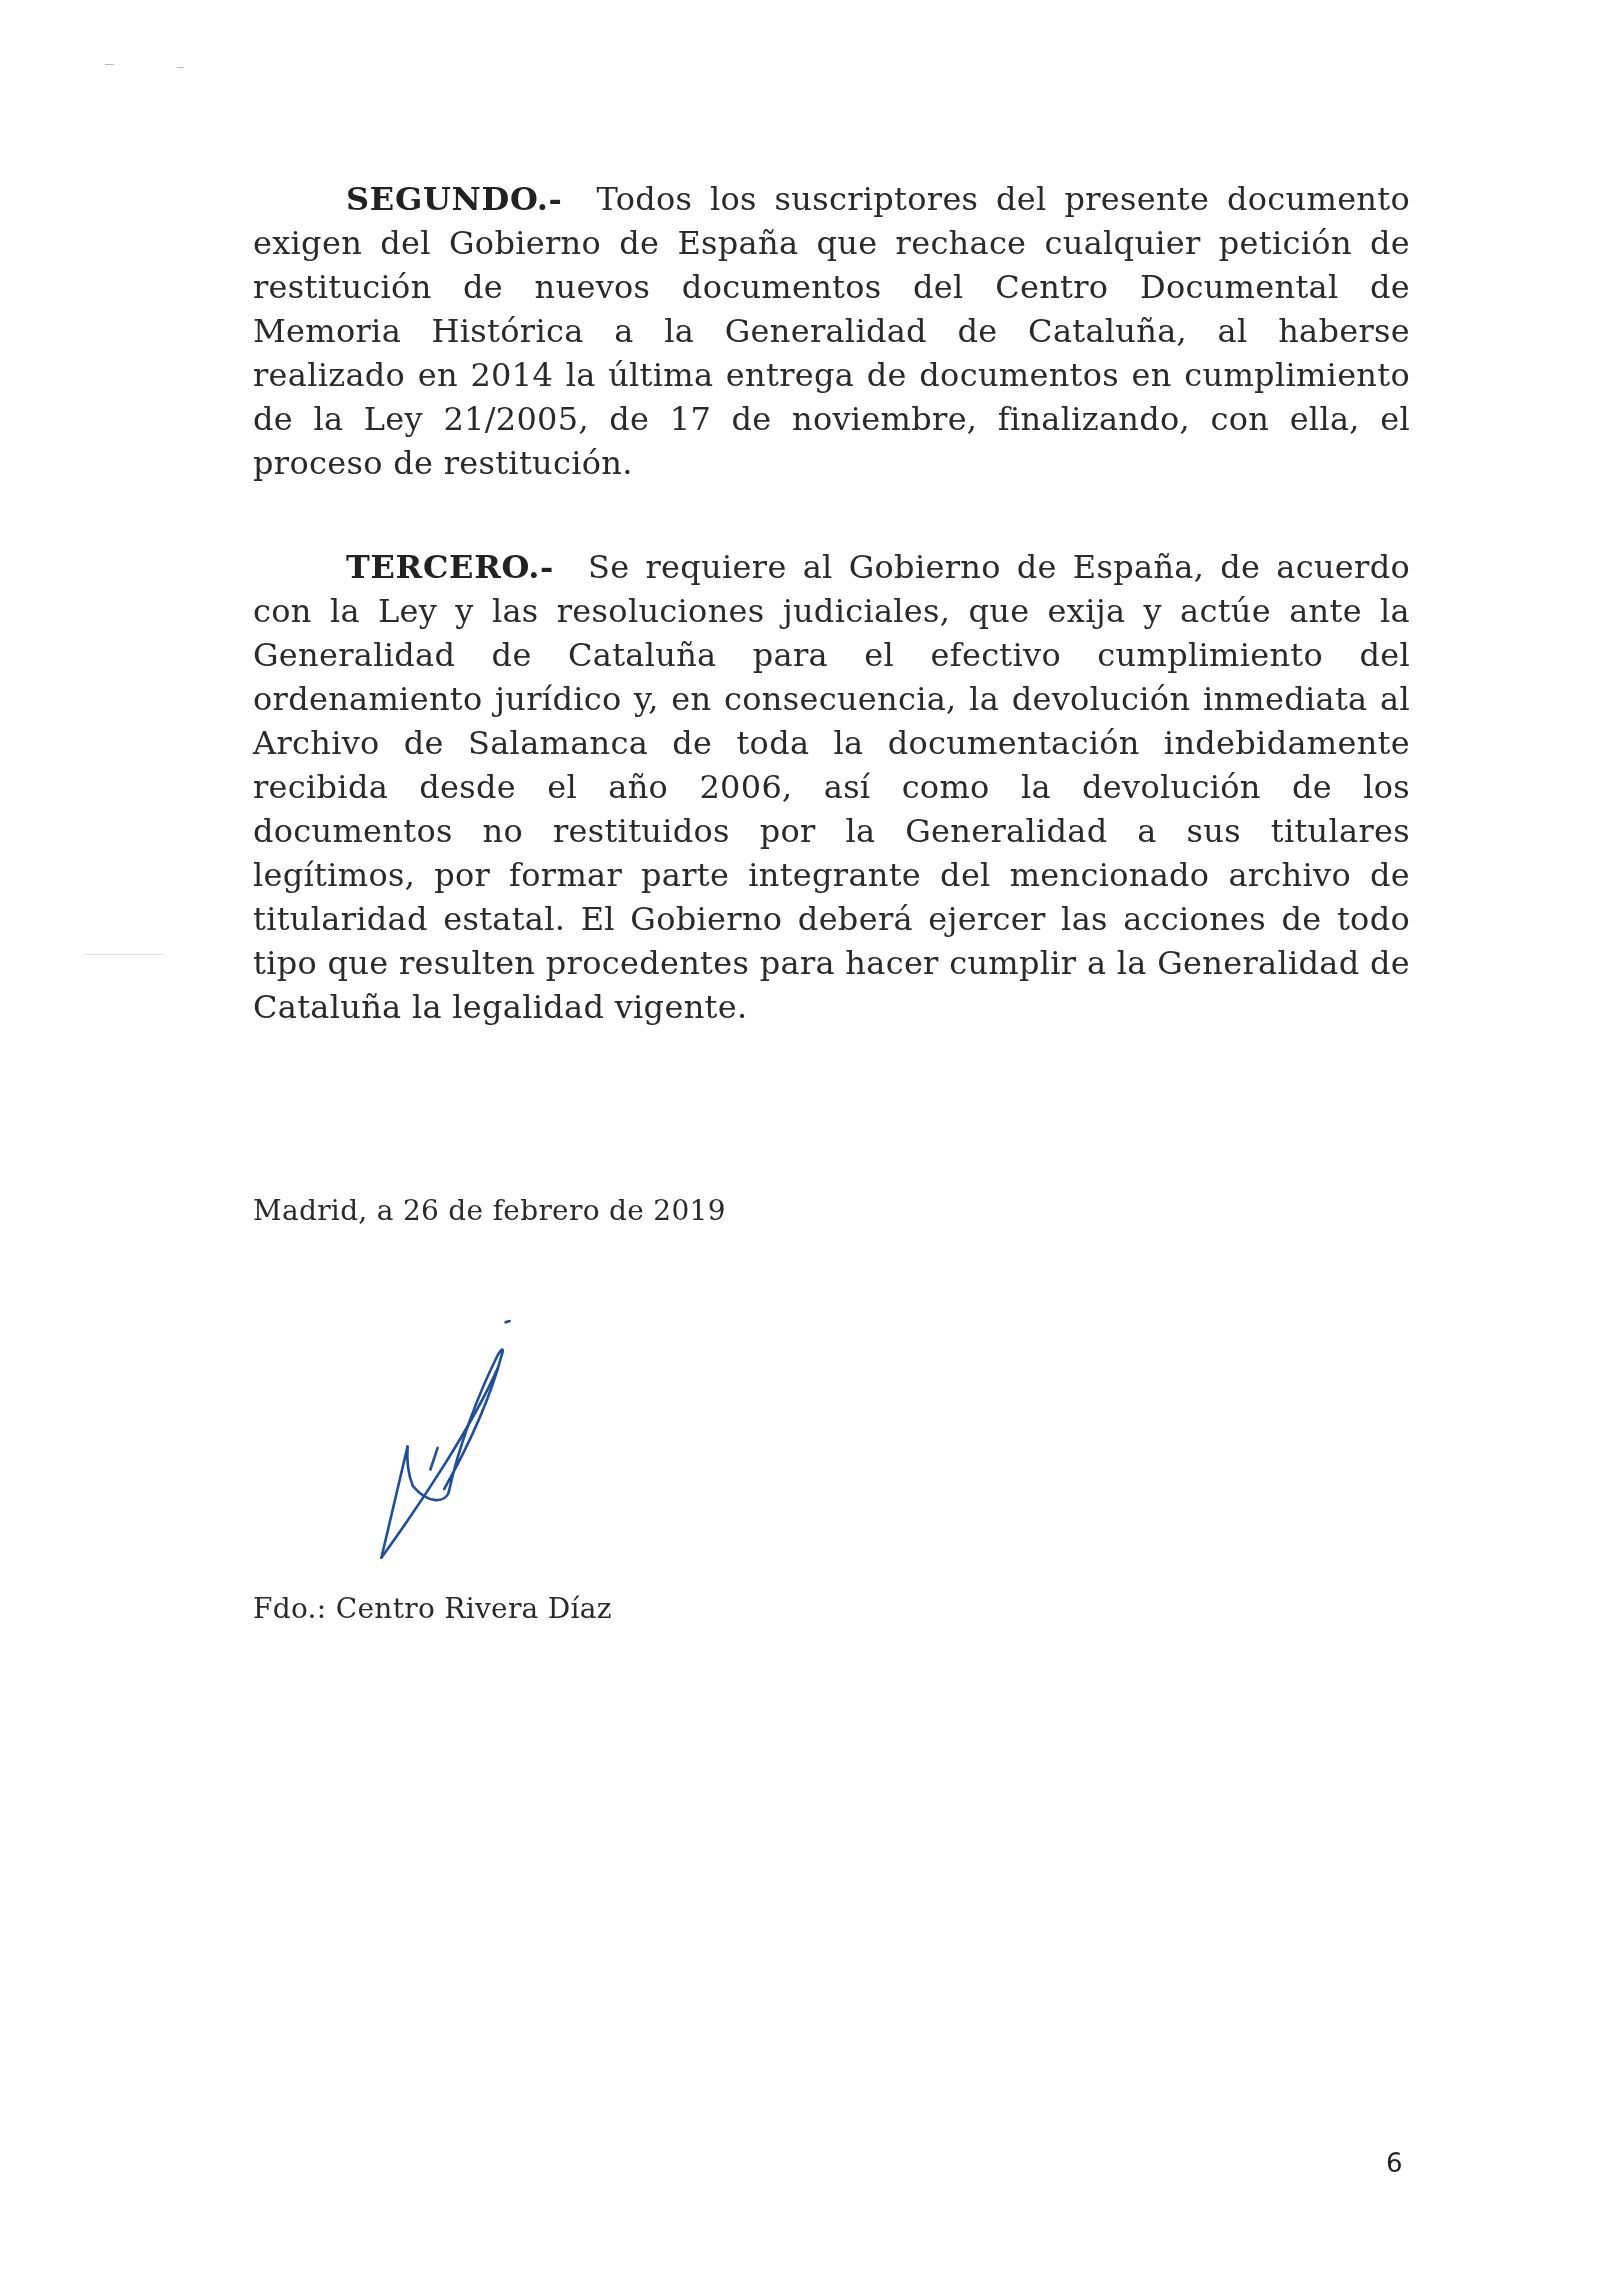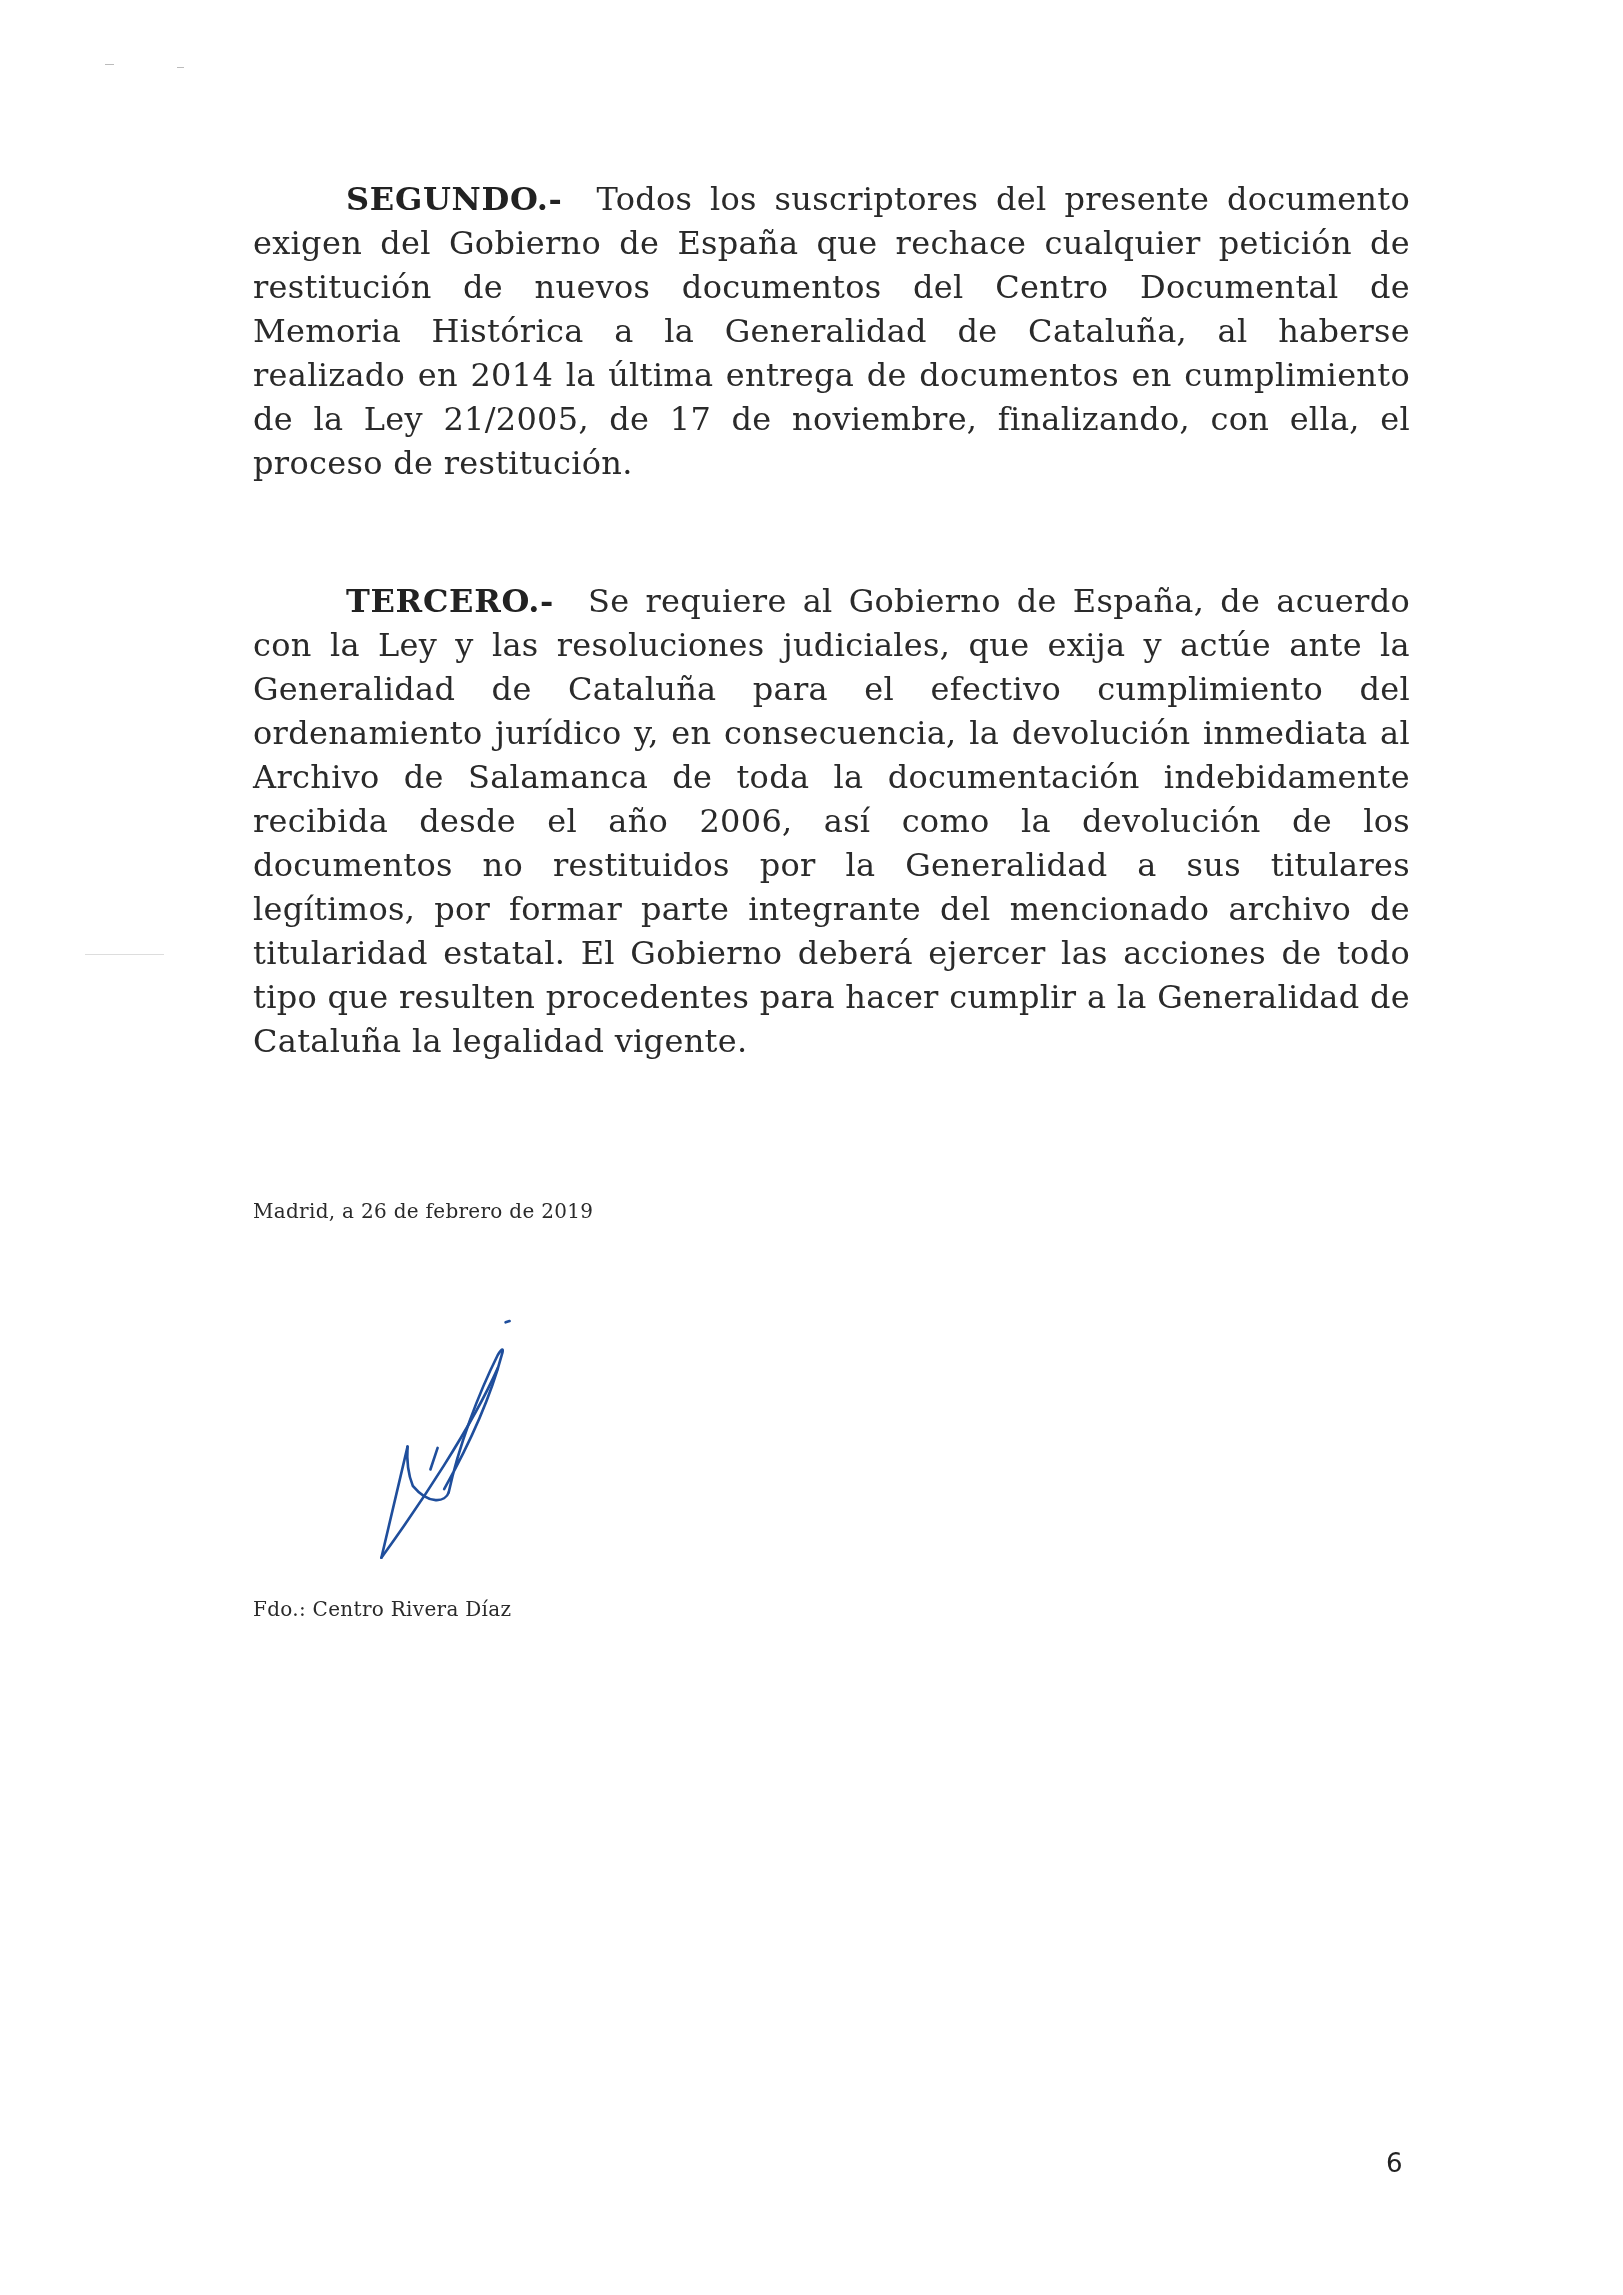--- a/index.html
+++ b/index.html
@@ -39,25 +39,25 @@
     .para .heading {
       font-weight: bold;
       letter-spacing: 0.7px;
       color: #222;
     }
     .para .gap {
       display: inline-block;
       width: 34px;
     }
     #para-segundo { top: 177px; }
-    #para-tercero { top: 579px; }
+    #para-tercero { top: 545px; }
     .line-text {
       position: absolute;
       left: 253px;
-      font-size: 20px;
+      font-size: 28px;
       line-height: 44px;
       letter-spacing: 0.3px;
     }
     #place-date { top: 1189px; }
     #signed-by { top: 1587px; }
     #signer-title { top: 1656px; left: 359px; }
     .signature {
       position: absolute;
       left: 367px;
       top: 1296px;

